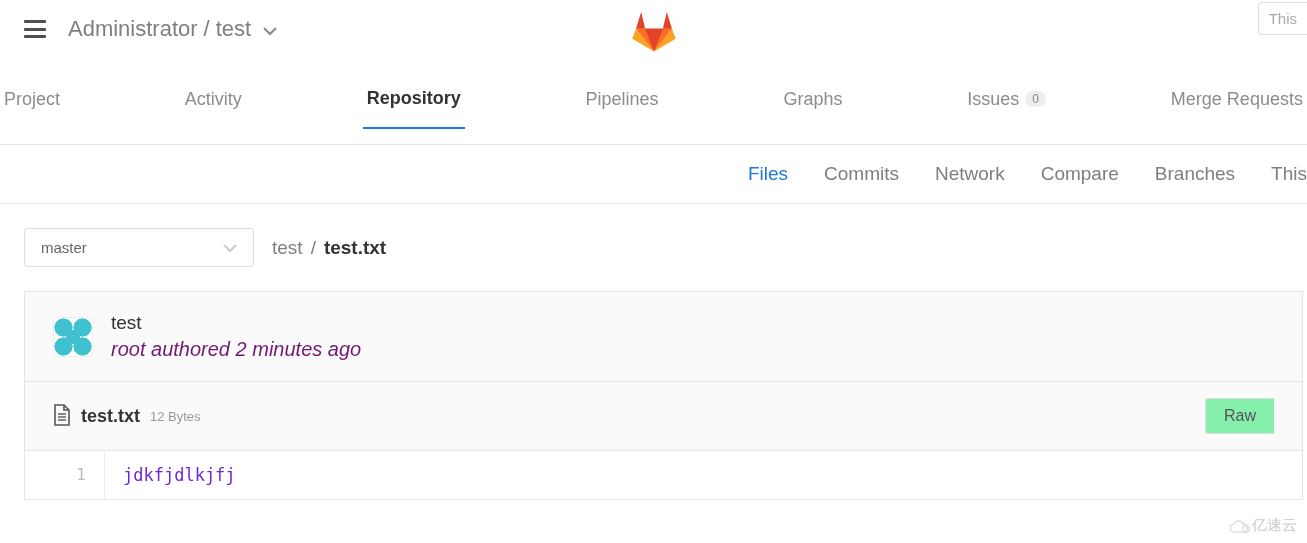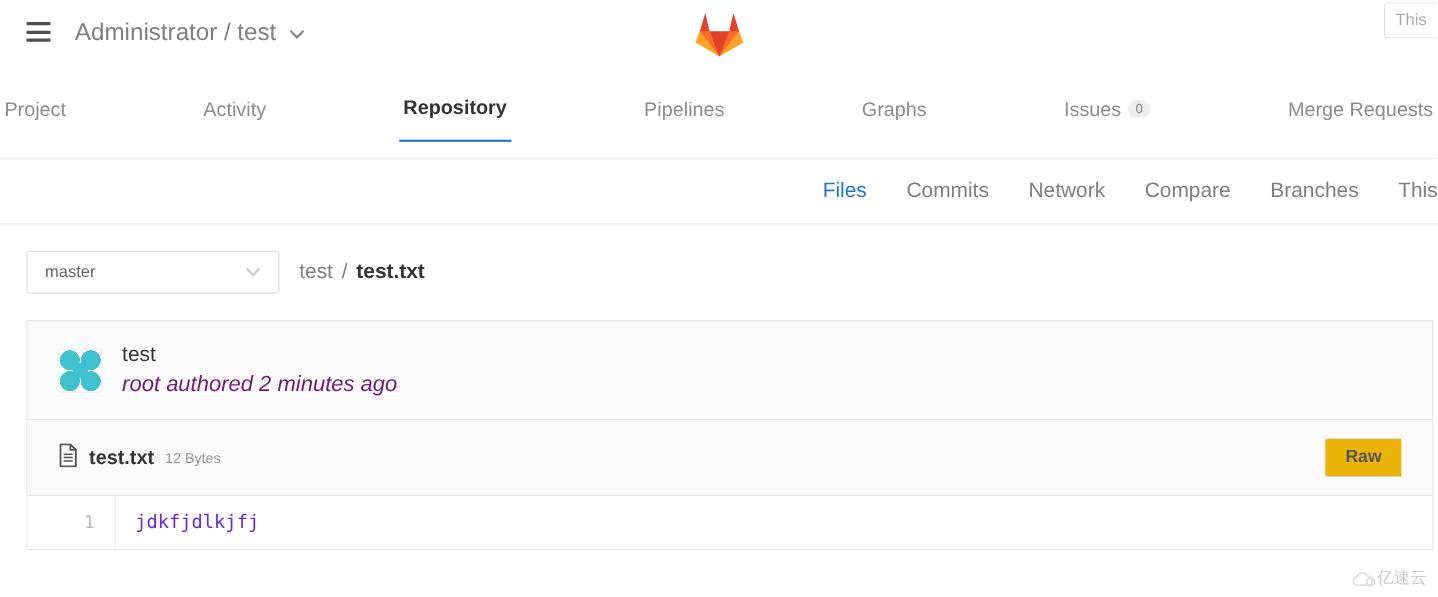--- a/index.html
+++ b/index.html
@@ -104,24 +104,23 @@
 
   .file-head {
     display:flex; align-items:center; justify-content:space-between;
     padding:16px 28px; border-bottom:1px solid #e5e5e5; background:#fafafa;
   }
   .file-head-left { display:flex; align-items:center; gap:10px; }
   .file-icon { color:#666; }
   .file-name { font-size:18px; color:#333; font-weight:600; }
   .file-size { font-size:13px; color:#999; }
   .raw-btn {
-    border:1px solid #ddd; background:#eab308; color:#555;
+    border:1px solid #ddd; background:#86efac; color:#555;
     padding:8px 18px; border-radius:3px 0 0 3px; cursor:pointer; font-size:16px;
     border-right:none;
-    font-weight:bold;
   }
 
   .code-area { display:flex; background:#fff; }
   .line-no {
     width:80px; text-align:right; color:#bbb; padding:14px 18px 14px 0;
     font-family: "Menlo","Consolas",monospace; font-size:16px;
     border-right:1px solid #eee; user-select:none;
   }
   .code {
     padding:14px 18px; font-family:"Menlo","Consolas",monospace;

